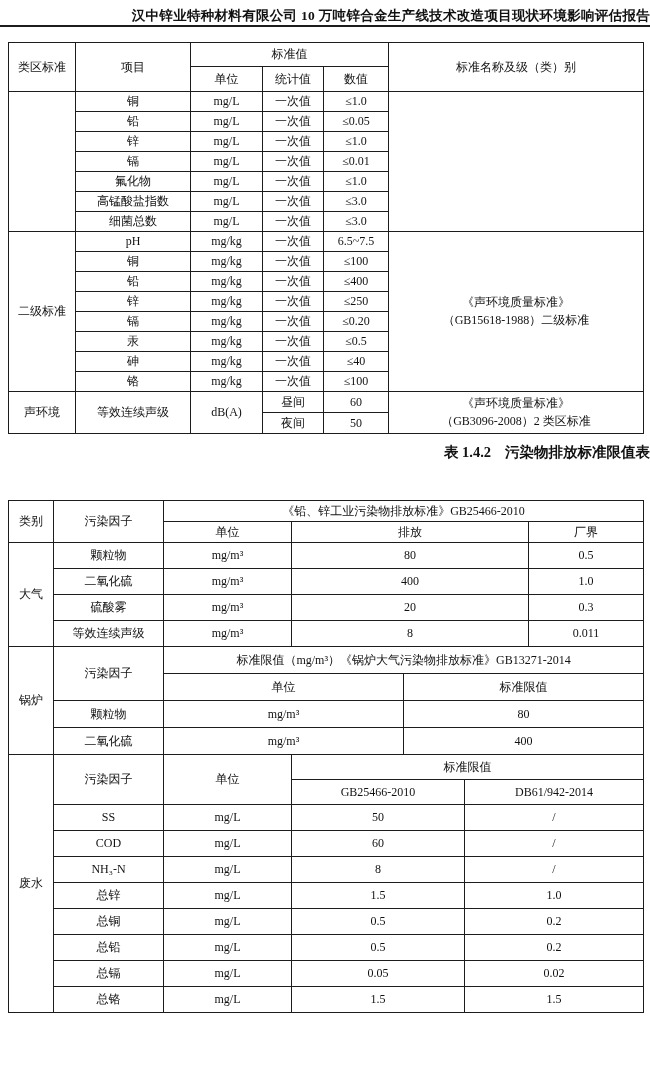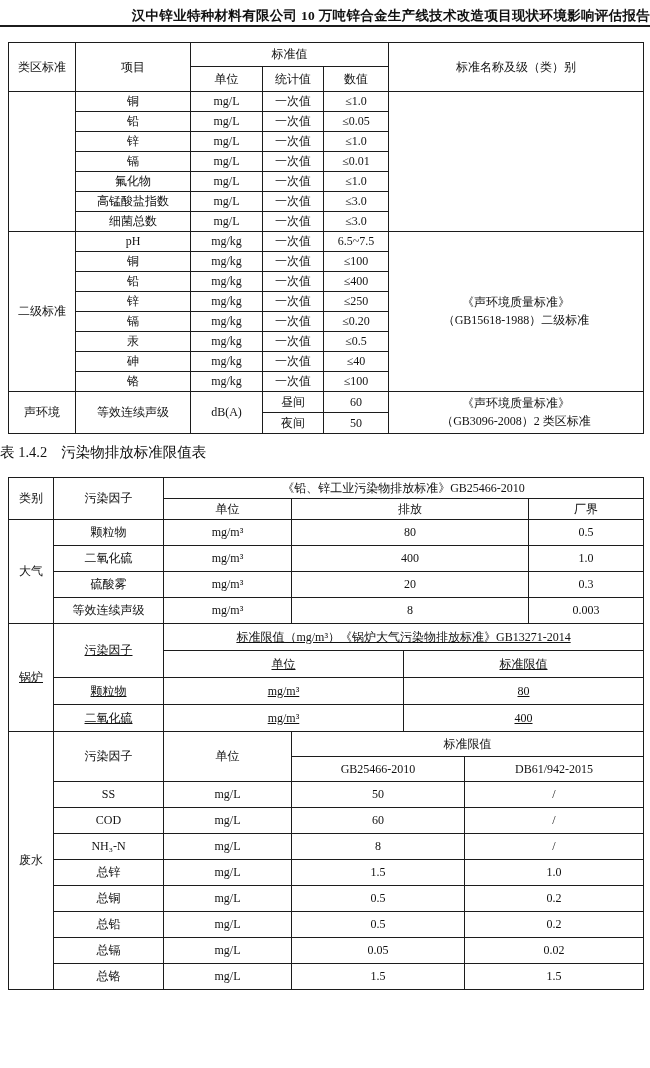--- a/index.html
+++ b/index.html
@@ -10,32 +10,32 @@
   .doc-title { position:absolute; top:7px; left:0; width:650px; text-align:right;
                font-size:13.5px; font-weight:bold; letter-spacing:0.3px; }
   .header-rule { position:absolute; top:25px; left:0; width:650px; height:0;
                  border-top:2.5px solid #1c1c1c; }
 
   table { border-collapse:collapse; table-layout:fixed; position:absolute; background:#fff; }
   td { border:1px solid #1c1c1c; text-align:center; vertical-align:middle;
        font-size:12px; line-height:1.25; padding:0 2px; overflow:hidden; }
 
   .t1 { left:8px; top:42px; width:635px; }
-  .t2 { left:8px; top:477px; width:635px; }
+  .t2 { left:8px; top:500px; width:635px; }
 
   tr.h24 td { height:24px; }
   tr.h25 td { height:25px; }
   tr.h20 td { height:20px; }
   tr.h21 td { height:21px; }
   tr.h26 td { height:26px; }
-  tr.h27 td { height:27px;text-decoration:underline; }
+  tr.h27 td { height:27px; }
 
   .two-line div { line-height:1.45; }
-  .caption { position:absolute; top:443px; left:0; width:650px; text-align:left;
-             font-size:14.5px; font-weight:normal; }
+  .caption { position:absolute; top:443px; left:0; width:650px; text-align:right;
+             font-size:14.5px; font-weight:bold; }
   .caption .cap-label { margin-right:14px; }
   .page-number { position:absolute; top:1036px; left:0; width:650px; text-align:center;
                  font-size:11px;margin-top:48px; }
 </style>
 </head>
 <body>
 
 <div class="page">
 
   <div class="doc-title">汉中锌业特种材料有限公司 10 万吨锌合金生产线技术改造项目现状环境影响评估报告</div>
@@ -222,21 +222,21 @@
       <tr class="h26">
         <td>硫酸雾</td>
         <td>mg/m³</td>
         <td colspan="3">20</td>
         <td>0.3</td>
       </tr>
       <tr class="h26">
         <td>等效连续声级</td>
         <td>mg/m³</td>
         <td colspan="3">8</td>
-        <td>0.003</td>
+        <td>0.011</td>
       </tr>
 
       <tr class="h27">
         <td rowspan="4">锅炉</td>
         <td rowspan="2">污染因子</td>
         <td colspan="5">标准限值（mg/m³）《锅炉大气污染物排放标准》GB13271-2014</td>
       </tr>
       <tr class="h27">
         <td colspan="2">单位</td>
         <td colspan="3">标准限值</td>
@@ -253,21 +253,21 @@
       </tr>
 
       <tr class="h25">
         <td rowspan="10">废水</td>
         <td rowspan="2">污染因子</td>
         <td rowspan="2">单位</td>
         <td colspan="4">标准限值</td>
       </tr>
       <tr class="h25">
         <td colspan="2">GB25466-2010</td>
-        <td colspan="2">DB61/942-2015</td>
+        <td colspan="2">DB61/942-2014</td>
       </tr>
       <tr class="h26">
         <td>SS</td>
         <td>mg/L</td>
         <td colspan="2">50</td>
         <td colspan="2">/</td>
       </tr>
       <tr class="h26">
         <td>COD</td>
         <td>mg/L</td>

